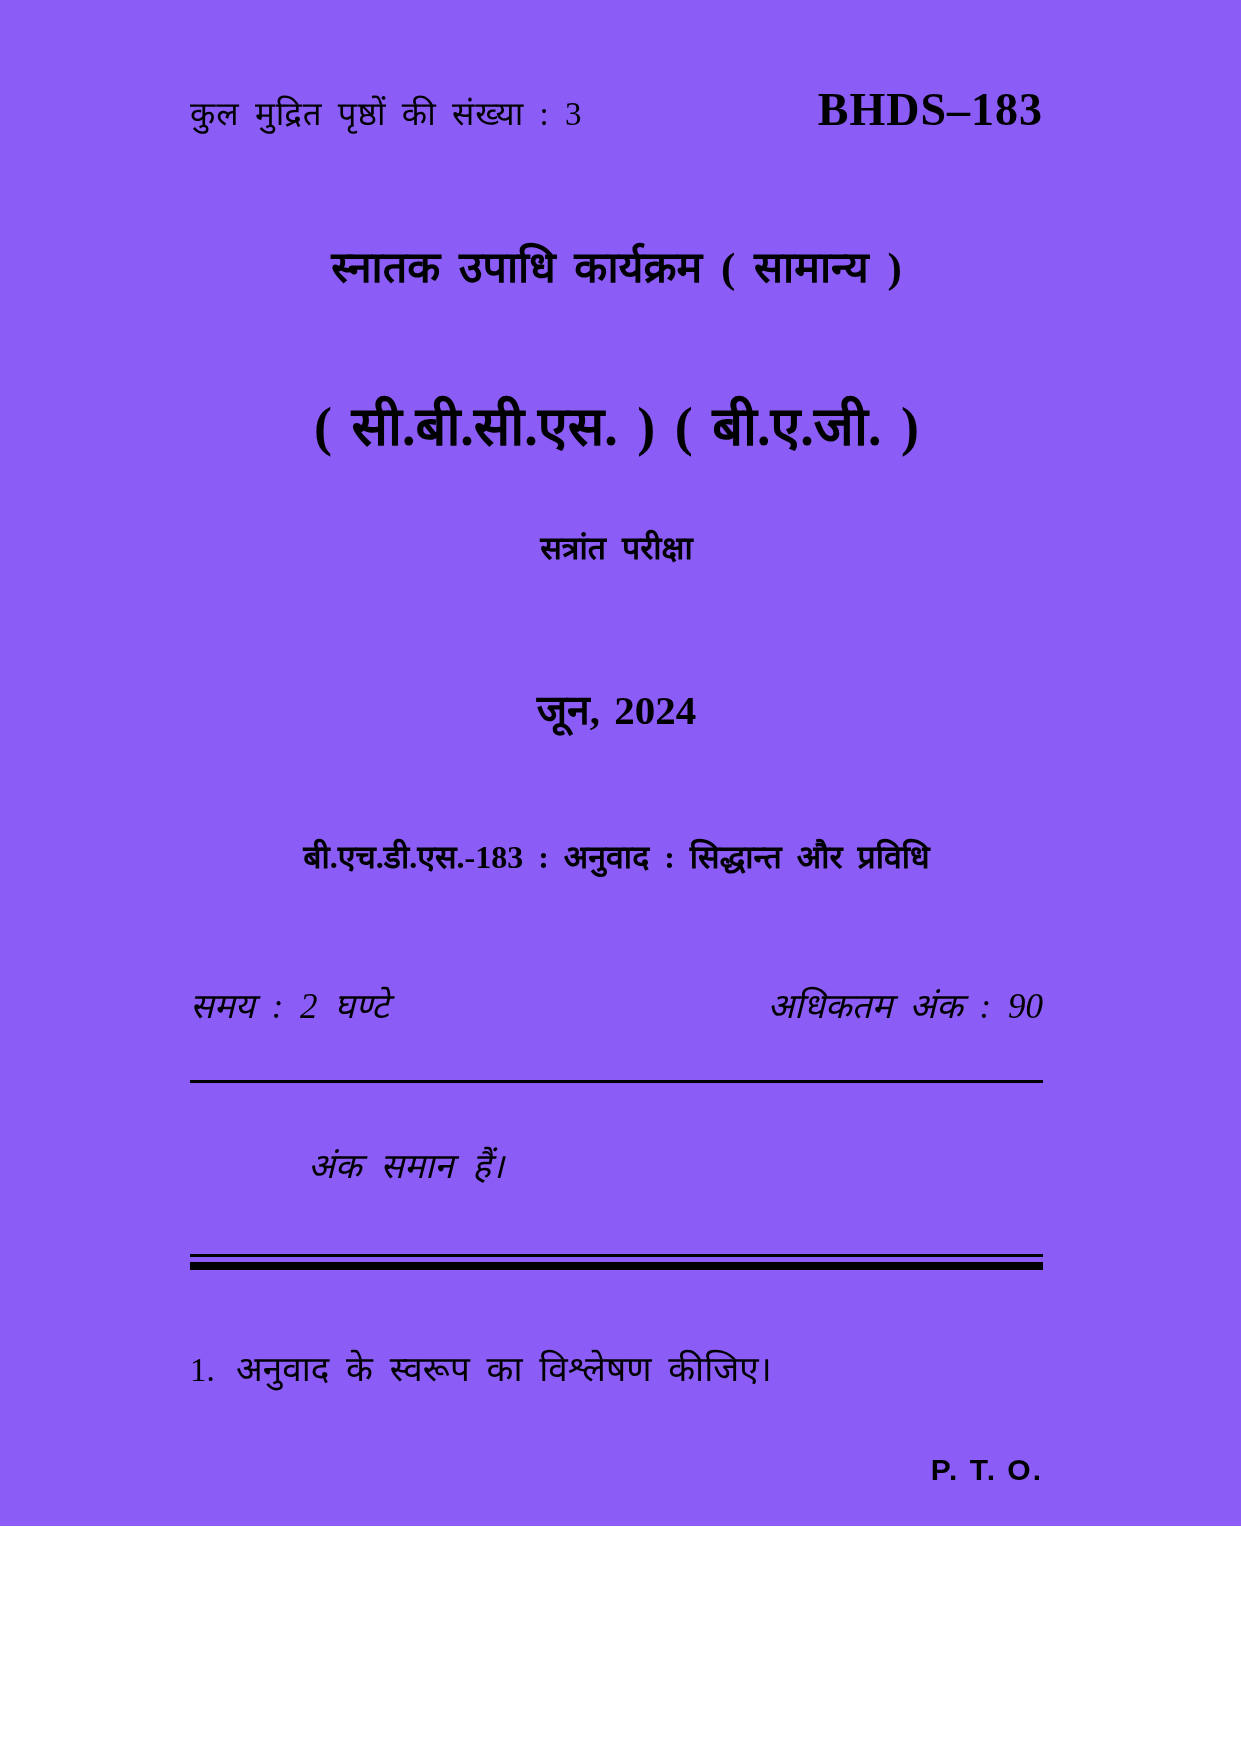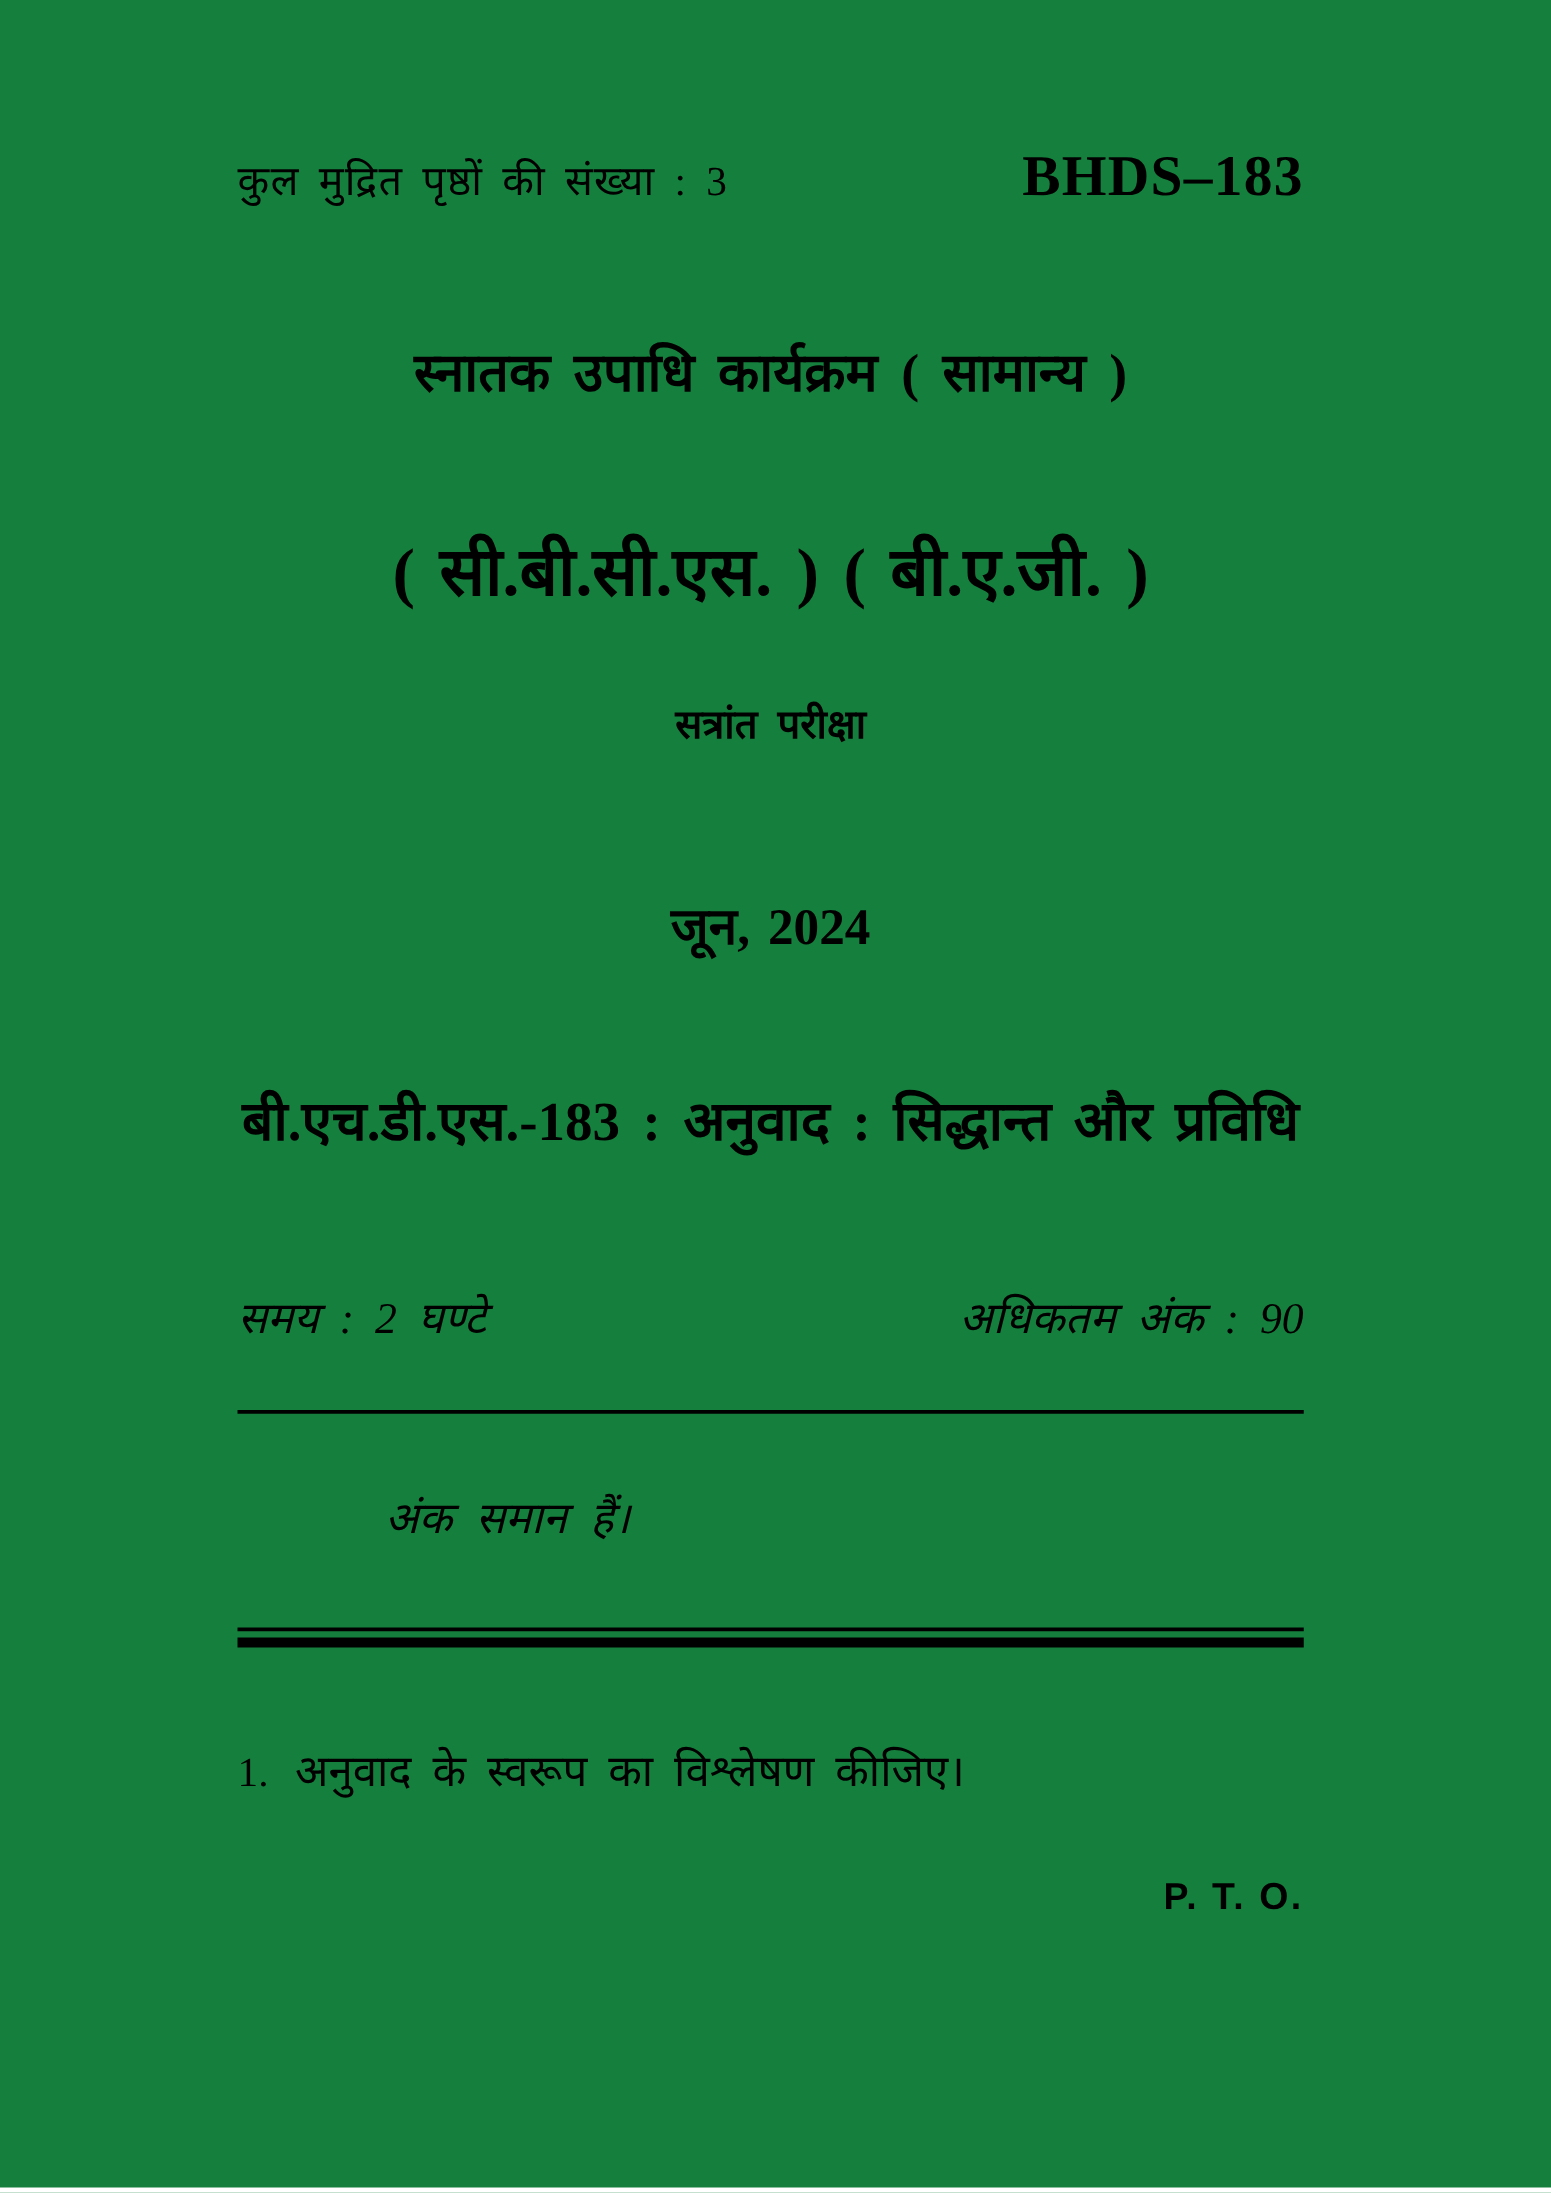--- a/index.html
+++ b/index.html
@@ -8,23 +8,23 @@
   }
   body {
     width: 1241px;
     height: 1754px;
     overflow: hidden;
     font-family: "Liberation Serif", "DejaVu Serif", serif;
     color: #000000;
   }
   .page {
     width: 1241px;
-    height: 1750px;
-    padding: 114px 198px 0 190px;
-    background: #15803d;
+    height: 1526px;
+    padding: 83px 198px 0 190px;
+    background: #8b5cf6;
   }
 
   
   .header-row {
     display: flex;
     justify-content: space-between;
     align-items: baseline;
   }
   .pages-info {
     font-size: 33px;
@@ -39,21 +39,21 @@
 
   
   .center-line {
     text-align: center;
     font-weight: bold;
   }
   .t-program { margin-top: 100px; font-size: 43px; word-spacing: 8px; }
   .t-scheme  { margin-top: 92px;  font-size: 54px; word-spacing: 6px; }
   .t-exam    { margin-top: 64px; font-size: 32px; word-spacing: 8px; }
   .t-session { margin-top: 112px; font-size: 41px; word-spacing: 4px; }
-  .t-course  { margin-top: 98px;  font-size: 44px; word-spacing: 7px; }
+  .t-course  { margin-top: 98px;  font-size: 32px; word-spacing: 7px; }
 
   
   .meta-row {
     margin-top: 104px;
     display: flex;
     justify-content: space-between;
     align-items: baseline;
     font-size: 35px;
     font-style: italic;
     word-spacing: 8px;

